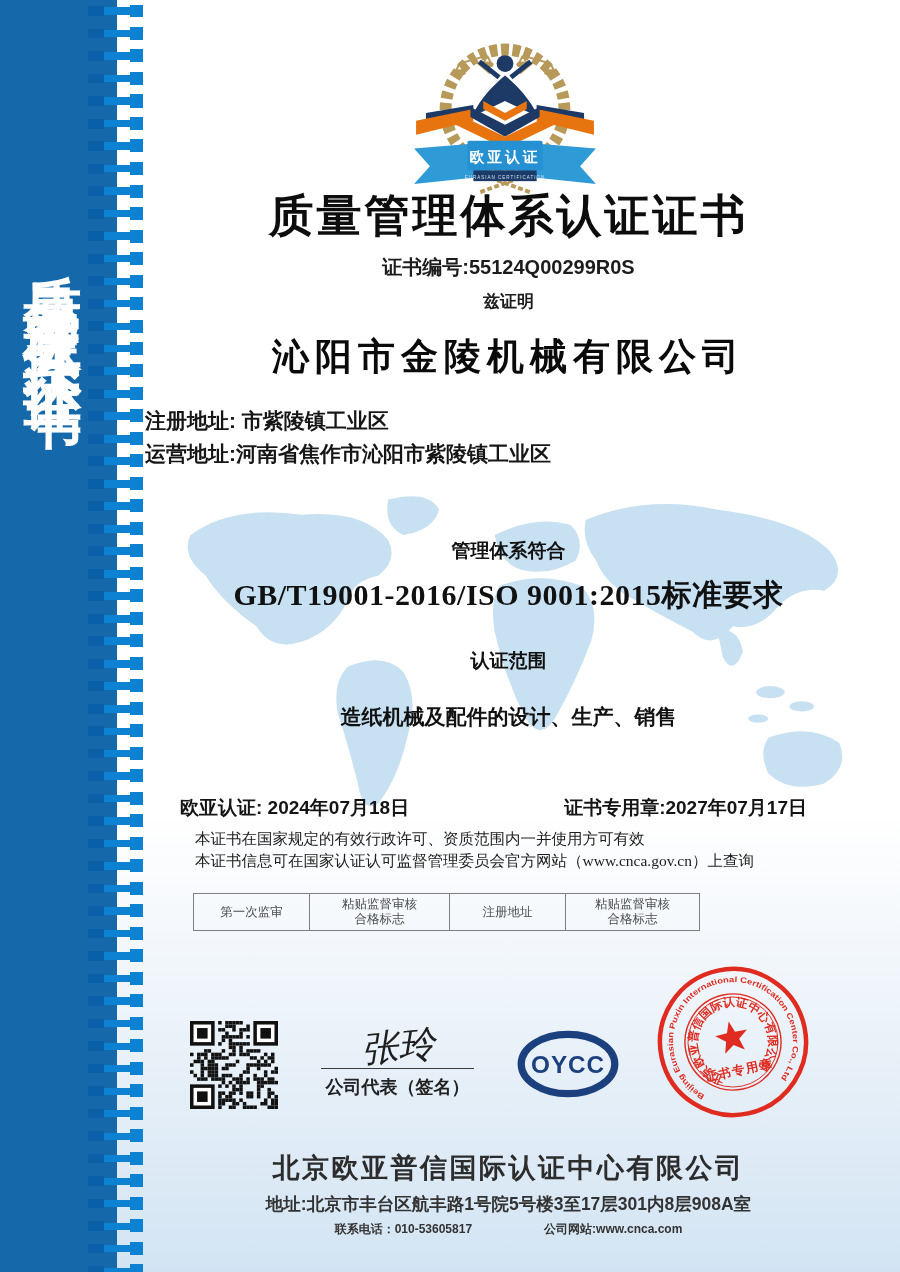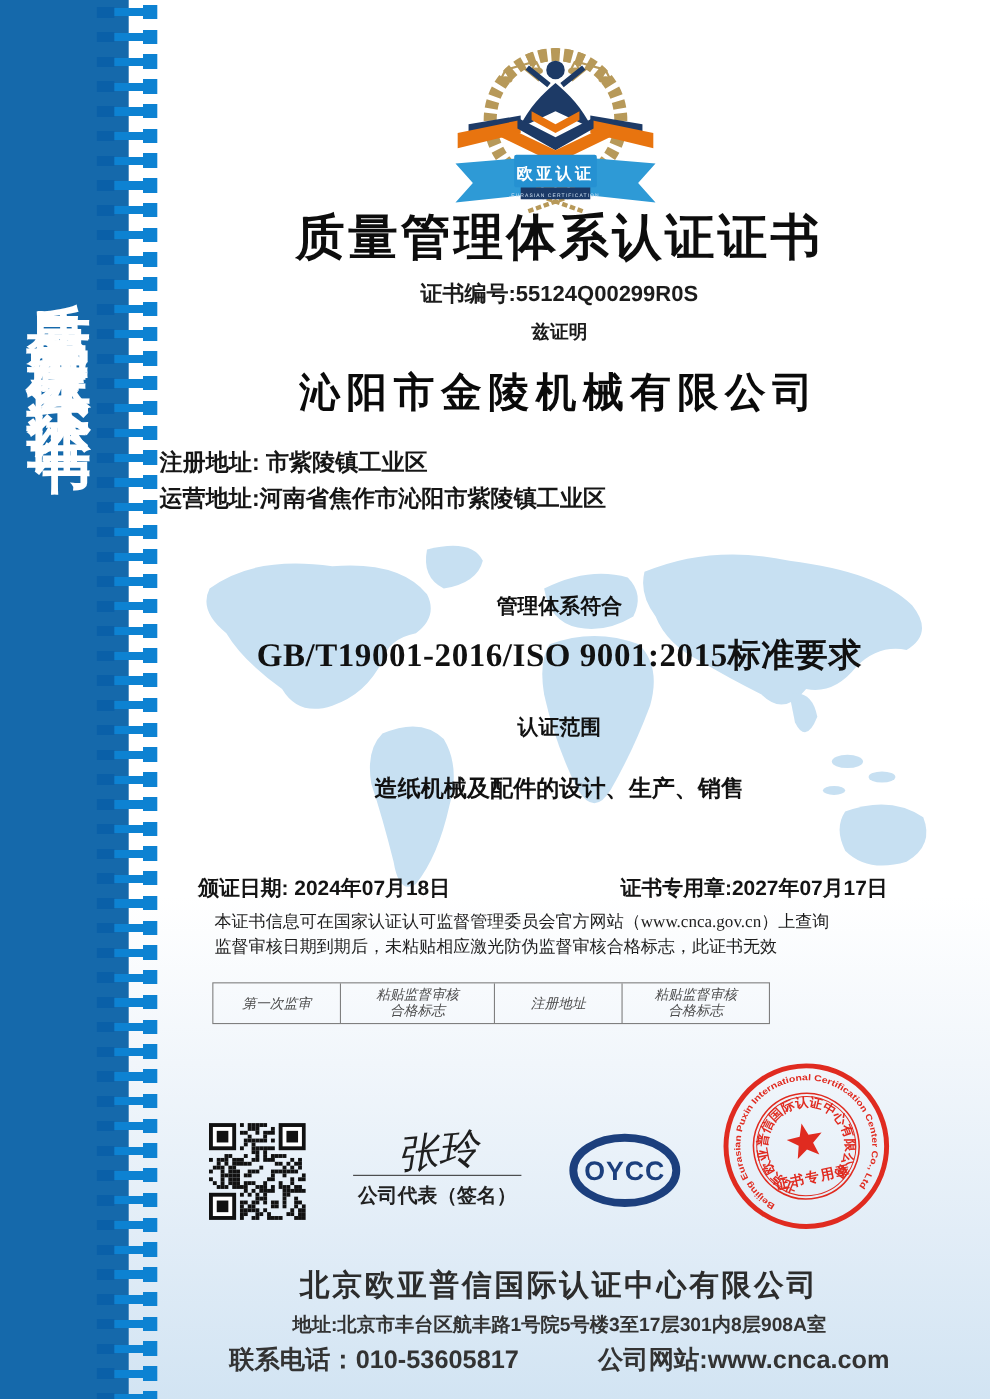--- a/index.html
+++ b/index.html
@@ -28,37 +28,37 @@
   .map{position:absolute;left:150px;top:478px;width:740px;height:398px;}
   .conform{top:538px;font-size:19px;font-weight:700;}
   .standard{top:575px;font-size:30px;font-weight:700;font-family:"Liberation Serif","DejaVu Serif",serif;letter-spacing:.5px;}
   .scopelabel{top:648px;font-size:19px;font-weight:700;}
   .scope{top:703px;font-size:21px;font-weight:700;}
   .dates{position:absolute;left:180px;right:93px;top:795px;display:flex;justify-content:space-between;
     font-size:19px;font-weight:600;color:#141414;}
   .legal{position:absolute;left:195px;top:828px;font-size:15.5px;line-height:21.5px;color:#1d1d1d;
     font-family:"Liberation Serif","DejaVu Serif",serif;}
   .atable{position:absolute;left:193px;top:893px;width:507px;height:38px;display:flex;
-    border:1.3px solid #7f7f7f;box-sizing:border-box;background:transparent;font-style:italic;}
+    border:1.3px solid #7f7f7f;box-sizing:border-box;background:transparent;}
   .atable .cell{border-right:1.3px solid #7f7f7f;display:flex;align-items:center;justify-content:center;
     text-align:center;font-size:12.5px;line-height:15px;color:#4c4c4c;white-space:pre-line;
     font-family:"Liberation Serif","DejaVu Serif",serif;}
   .atable .cell:last-child{border-right:none;}
   .c1{width:115px;}.c2{width:139px;}.c3{width:115px;}.c4{flex:1;}
   .qr{position:absolute;left:190px;top:1021px;width:88px;height:88px;}
   .sig-name{position:absolute;left:322px;top:1022px;width:152px;text-align:center;font-size:37px;color:#1f1f1f;
     font-family:"Liberation Serif","DejaVu Serif",serif;font-style:italic;transform:rotate(-5deg);}
   .sig-line{position:absolute;left:321px;top:1068px;width:153px;border-top:1.6px solid #3c3c3c;}
   .sig-label{position:absolute;left:305px;top:1075px;width:185px;text-align:center;font-size:18px;font-weight:600;color:#222;}
   .oycc{position:absolute;left:514px;top:1024px;width:108px;height:80px;}
   .stamp{position:absolute;left:651px;top:960px;width:164px;height:164px;}
   .f-company{top:1150px;font-size:27px;font-weight:800;letter-spacing:2.5px;color:#2c2c2c;}
   .f-address{top:1192px;font-size:17.5px;font-weight:600;color:#333;}
   .f-contact{position:absolute;left:117px;right:0;top:1221px;display:flex;justify-content:center;gap:72px;
-    font-size:23px;font-weight:600;color:#333;}
+    font-size:12px;font-weight:600;color:#333;}
 </style>
 </head>
 <body>
 
 <div class="page">
 
   <div class="band"></div>
   <div class="band-title">质量管理体系认证证书</div>
   <div>
     <div class="zip-cap"></div>
@@ -131,27 +131,27 @@
     <div>注册地址: 市紫陵镇工业区</div>
     <div>运营地址:河南省焦作市沁阳市紫陵镇工业区</div>
   </div>
 
   <div class="cline conform">管理体系符合</div>
   <div class="cline standard">GB/T19001-2016/ISO 9001:2015标准要求</div>
   <div class="cline scopelabel">认证范围</div>
   <div class="cline scope">造纸机械及配件的设计、生产、销售</div>
 
   <div class="dates">
-    <span>颁证日期: 2024年07月18日</span>
+    <span>欧亚认证: 2024年07月18日</span>
     <span>证书专用章:2027年07月17日</span>
   </div>
 
   <div class="legal">
+    <div>本证书在国家规定的有效行政许可、资质范围内一并使用方可有效</div>
     <div>本证书信息可在国家认证认可监督管理委员会官方网站（www.cnca.gov.cn）上查询</div>
-    <div>监督审核日期到期后，未粘贴相应激光防伪监督审核合格标志，此证书无效</div>
   </div>
 
   <div class="atable">
     <div class="cell c1">第一次监审</div>
     <div class="cell c2">粘贴监督审核
 合格标志</div>
     <div class="cell c3">注册地址</div>
     <div class="cell c4">粘贴监督审核
 合格标志</div>
   </div>

